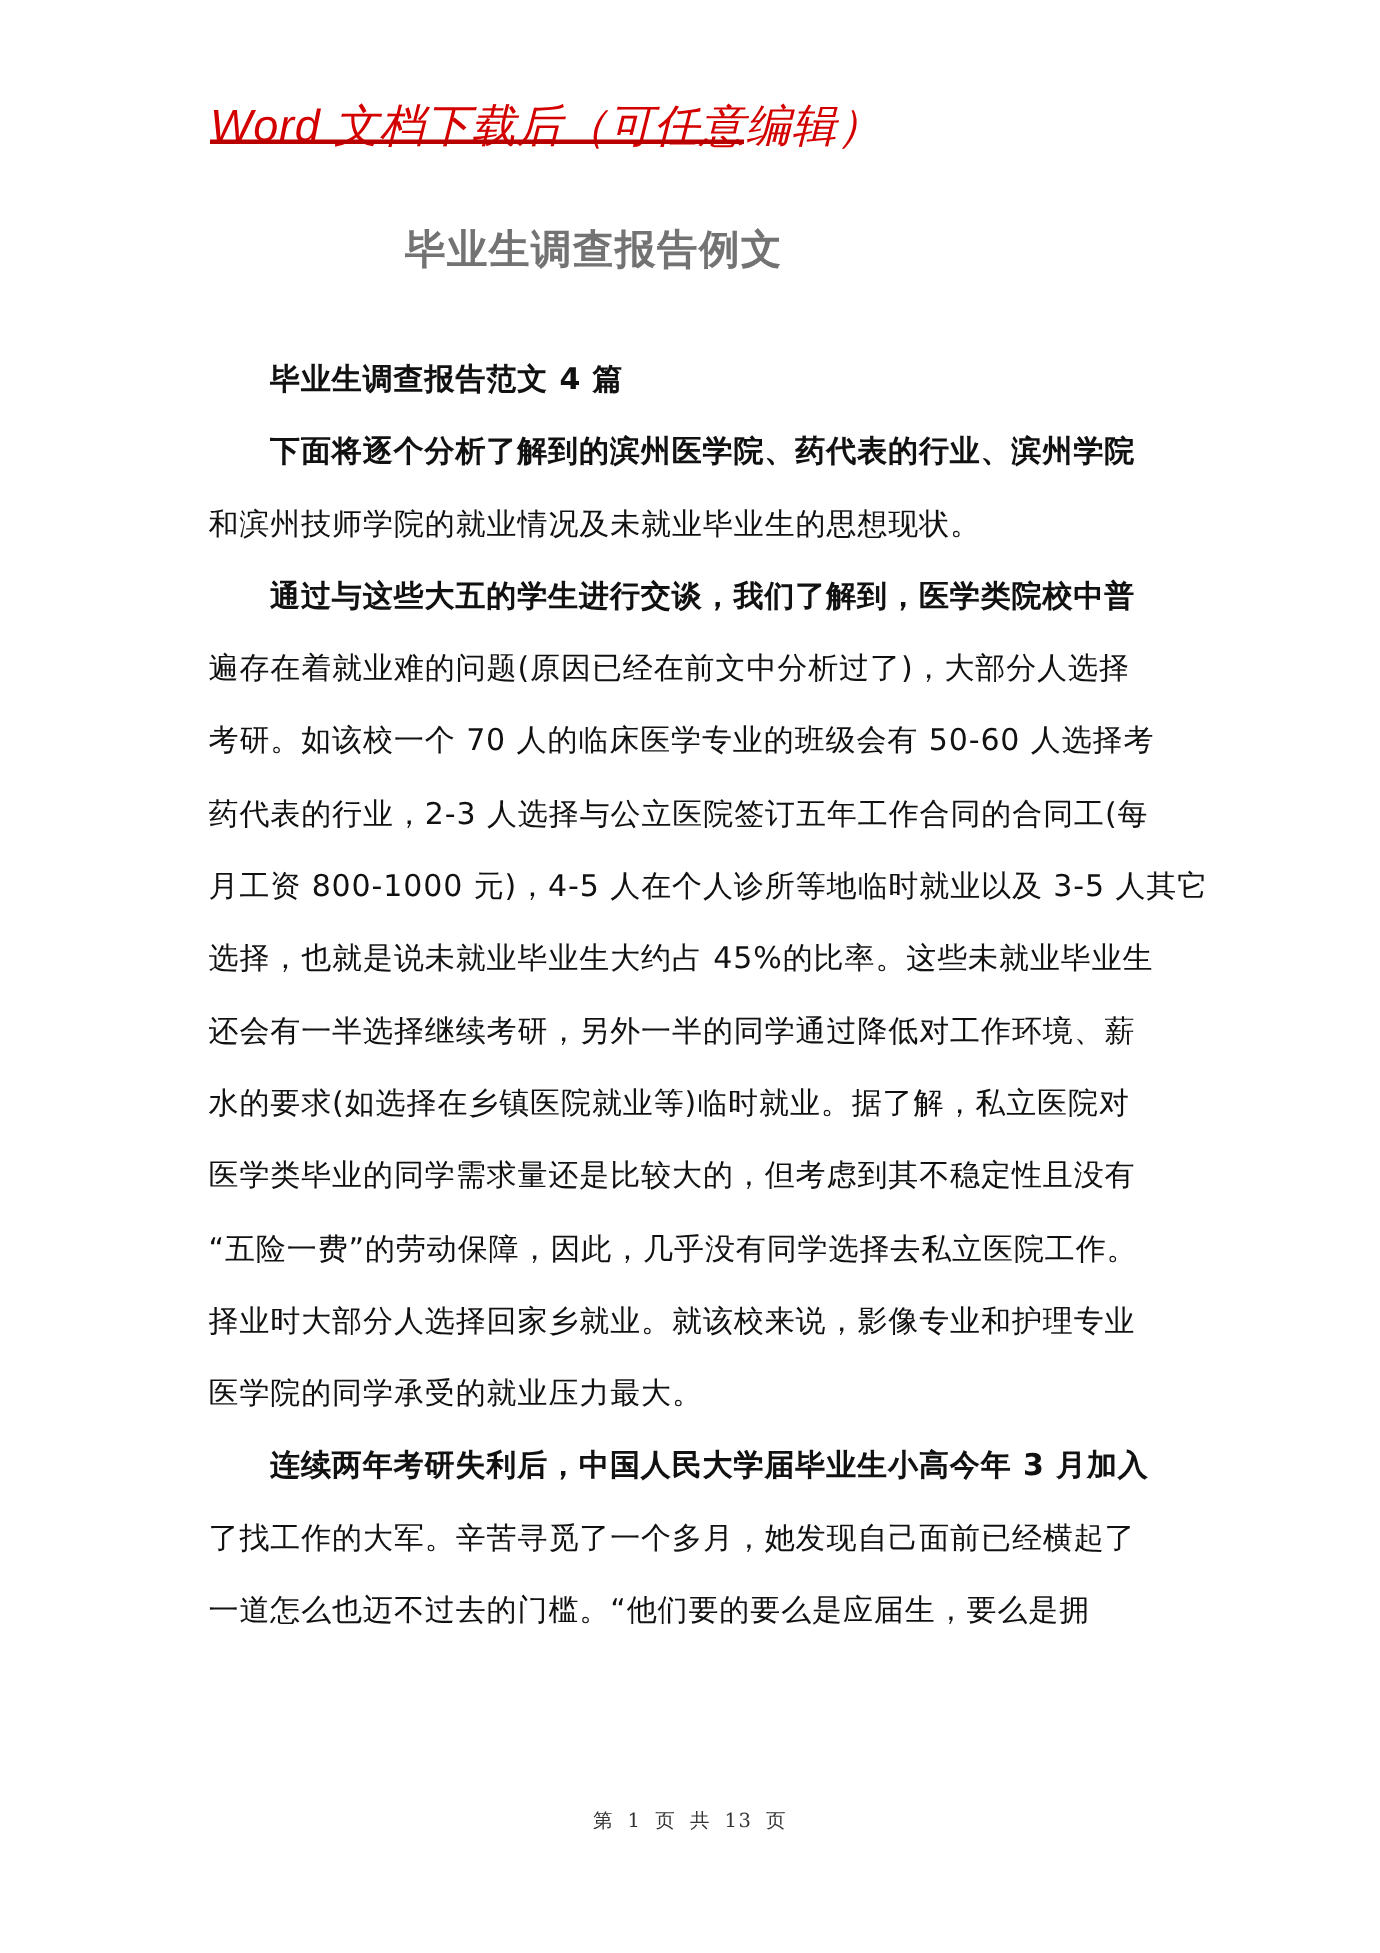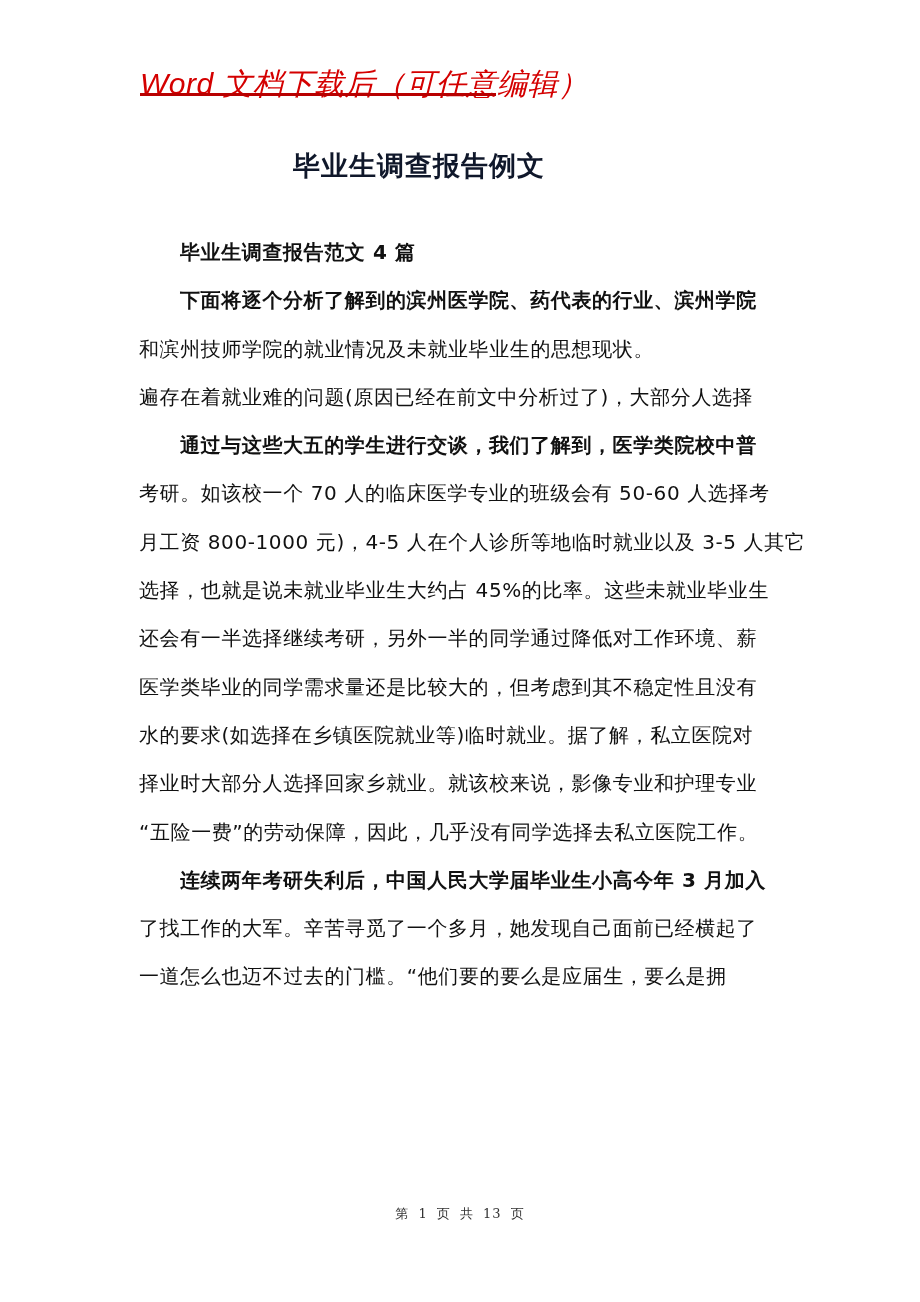--- a/index.html
+++ b/index.html
@@ -42,23 +42,22 @@
       background: #b80000;
     }
     .doc-title {
       position: absolute;
       left: 0;
       top: 148px;
       width: 792px;
       text-align: center;
       font-size: 27px;
       font-weight: bold;
-      color: #0f172a;
+      color: #737373;
       letter-spacing: 1px;
-      padding-left: 23px;
     }
     .content {
       position: absolute;
       left: 139px;
       top: 228px;
       width: 650px;
     }
     .line {
       height: 48.3px;
       line-height: 48.3px;
@@ -92,28 +91,30 @@
   <span class="header-text">Word 文档下载后（可任意编辑）</span>
   <div class="header-underline"></div>
 </div>
 
 <div class="doc-title">毕业生调查报告例文</div>
 
 <div class="content">
   <div class="line indent">毕业生调查报告范文 4 篇</div>
   <div class="line indent">下面将逐个分析了解到的滨州医学院、药代表的行业、滨州学院</div>
   <div class="line">和滨州技师学院的就业情况及未就业毕业生的思想现状。</div>
+  <div class="line indent">通过与这些大五的学生进行交谈，我们了解到，医学类院校中普</div>
   <div class="line">遍存在着就业难的问题(原因已经在前文中分析过了)，大部分人选择</div>
-  <div class="line indent">通过与这些大五的学生进行交谈，我们了解到，医学类院校中普</div>
   <div class="line">考研。如该校一个 70 人的临床医学专业的班级会有 50-60 人选择考</div>
+  <div class="line">药代表的行业，2-3 人选择与公立医院签订五年工作合同的合同工(每</div>
   <div class="line">月工资 800-1000 元)，4-5 人在个人诊所等地临时就业以及 3-5 人其它</div>
   <div class="line">选择，也就是说未就业毕业生大约占 45%的比率。这些未就业毕业生</div>
   <div class="line">还会有一半选择继续考研，另外一半的同学通过降低对工作环境、薪</div>
+  <div class="line">水的要求(如选择在乡镇医院就业等)临时就业。据了解，私立医院对</div>
   <div class="line">医学类毕业的同学需求量还是比较大的，但考虑到其不稳定性且没有</div>
-  <div class="line">水的要求(如选择在乡镇医院就业等)临时就业。据了解，私立医院对</div>
+  <div class="line">“五险一费”的劳动保障，因此，几乎没有同学选择去私立医院工作。</div>
   <div class="line">择业时大部分人选择回家乡就业。就该校来说，影像专业和护理专业</div>
-  <div class="line">“五险一费”的劳动保障，因此，几乎没有同学选择去私立医院工作。</div>
+  <div class="line">医学院的同学承受的就业压力最大。</div>
   <div class="line indent">连续两年考研失利后，中国人民大学届毕业生小高今年 3 月加入</div>
   <div class="line">了找工作的大军。辛苦寻觅了一个多月，她发现自己面前已经横起了</div>
   <div class="line">一道怎么也迈不过去的门槛。“他们要的要么是应届生，要么是拥</div>
 </div>
 
 <div class="page-footer">第 1 页 共 13 页</div>
 
 </body></html>

